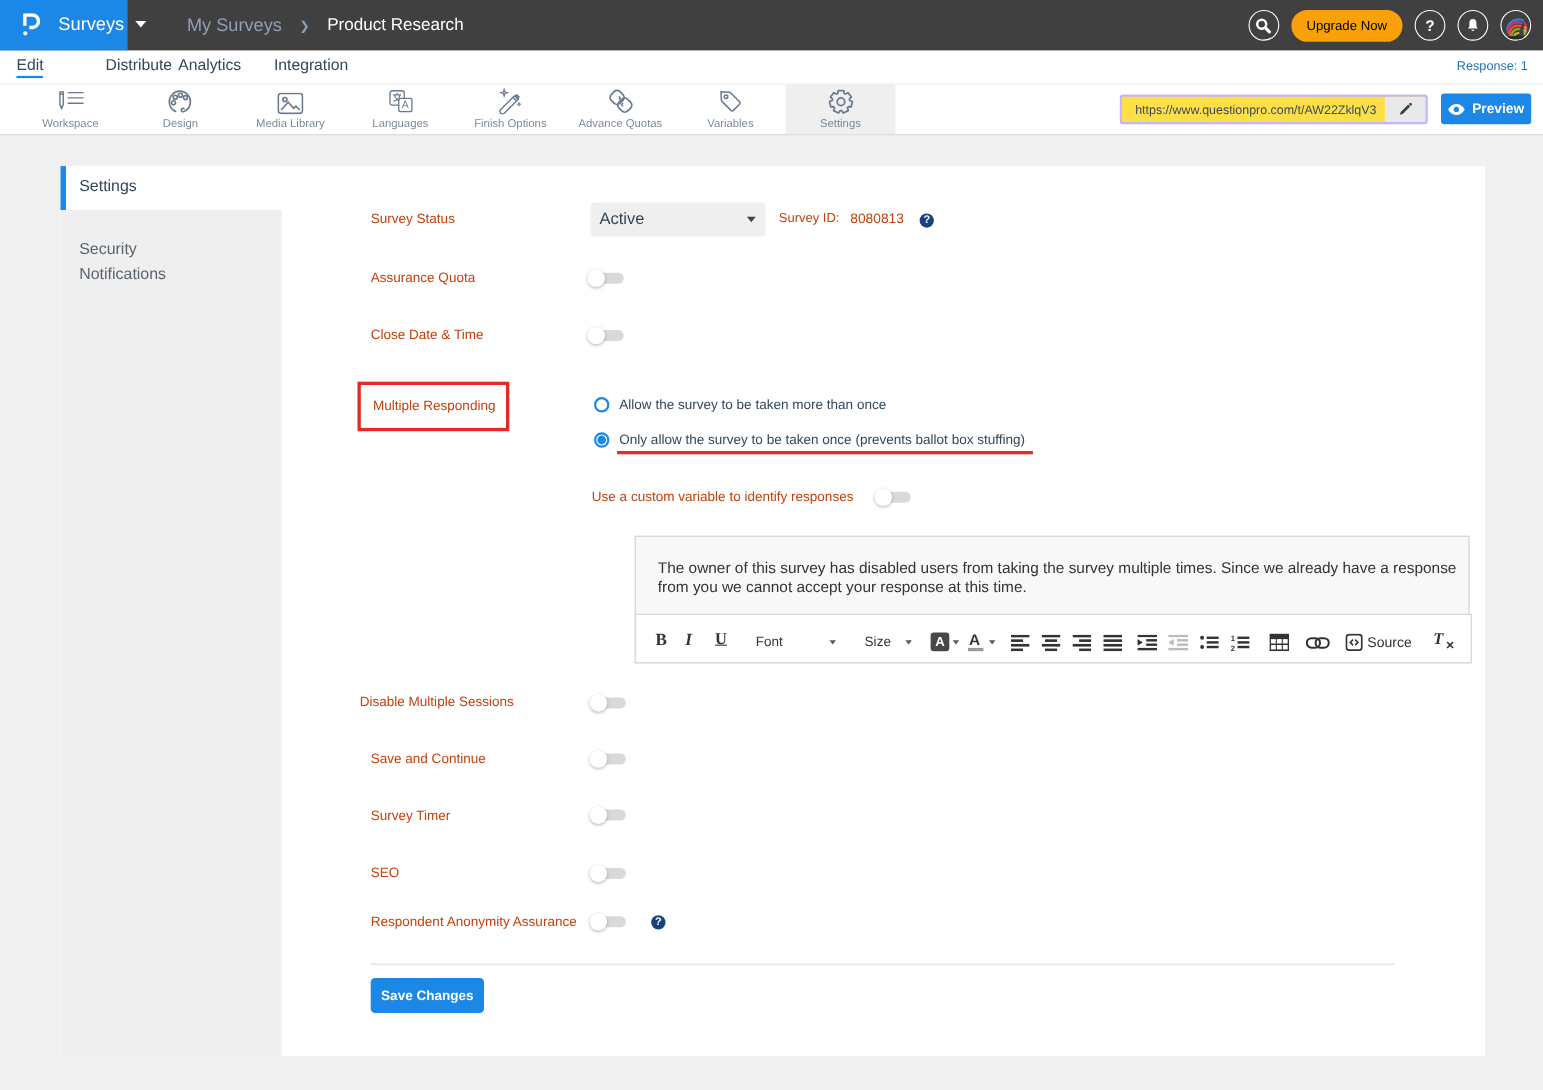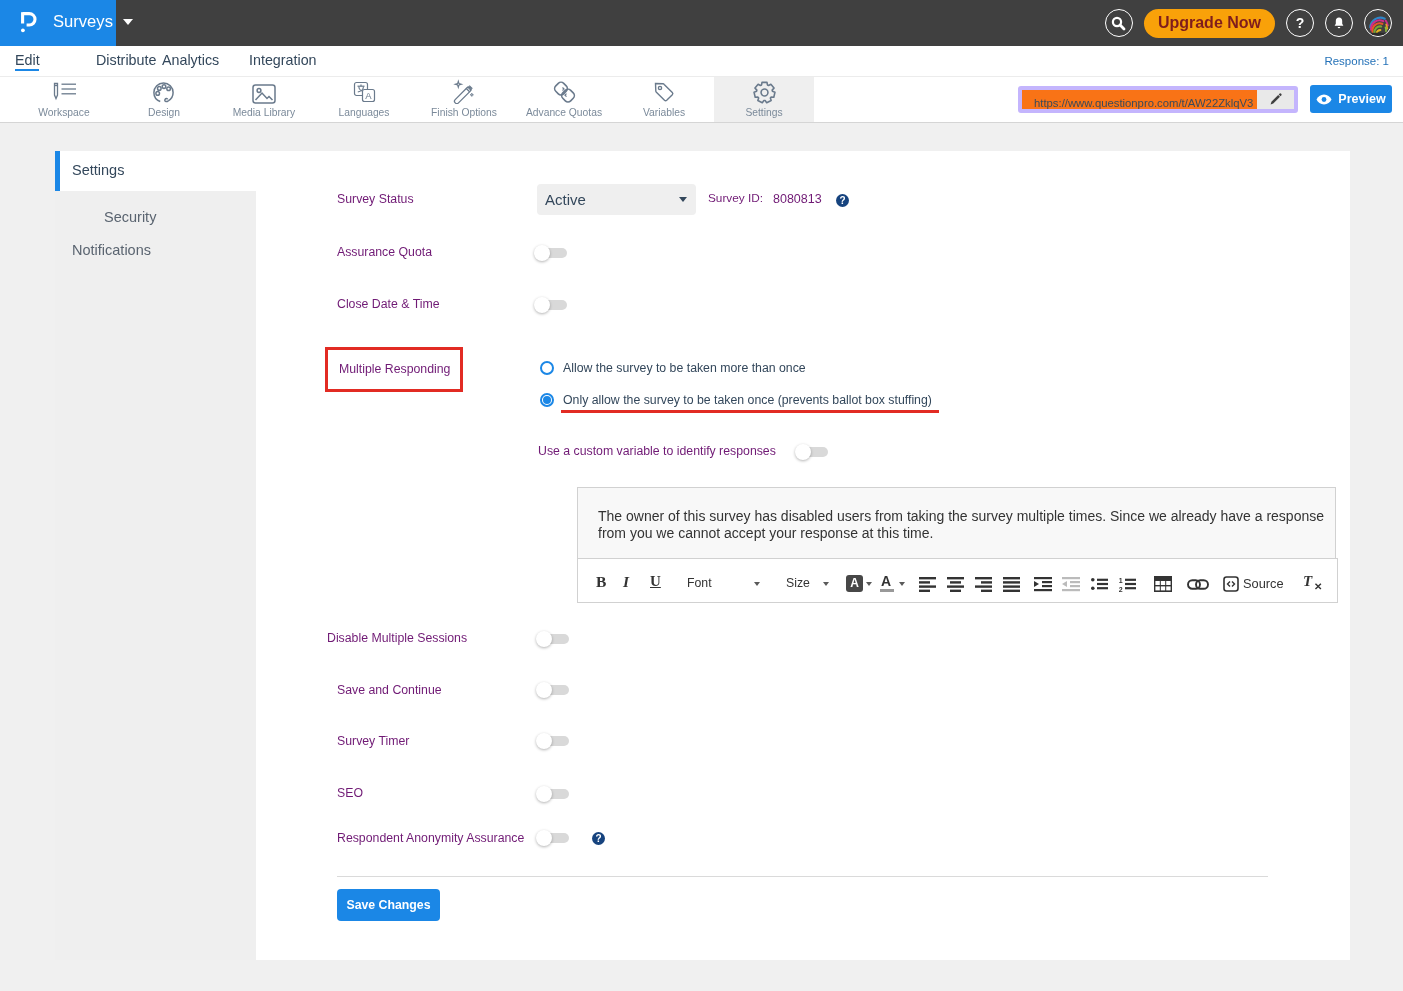--- a/index.html
+++ b/index.html
@@ -10,48 +10,48 @@
 .logo { position:absolute; left:0; top:0; width:116px; height:46px; background:#1b87e6; }
 .logo svg.pmark { position:absolute; left:21px; top:12px; }
 .logo .lname { position:absolute; left:53px; top:12px; color:#fff; font-size:16.6px; }
 .logo .caret { position:absolute; left:123px; top:19px; width:0; height:0; border-left:5.5px solid transparent; border-right:5.5px solid transparent; border-top:6.5px solid #fff; }
 .crumb { position:absolute; left:170px; top:0; height:46px; display:flex; align-items:center; }
 .crumb .c1 { color:#8fa0b5; font-size:16.5px; }
 .crumb .sep { color:#8fa0b5; font-size:11px; margin:0 16px; }
 .crumb .c2 { color:#fff; font-size:15.5px; }
 .topicons { position:absolute; right:11px; top:0; height:46px; display:flex; align-items:center; gap:11px; }
 .cicon { width:28px; height:28px; border-radius:50%; border:1.5px solid #fff; display:flex; align-items:center; justify-content:center; color:#fff; flex:none; }
-.upgrade { height:29px; border-radius:15px; background:#f9a109; color:#7f1d1d; font-weight:bold; font-size:16px; padding:0 14px; display:flex; align-items:center; flex:none; }
+.upgrade { height:29px; border-radius:15px; background:#f9a109; color:#000000; font-weight:normal; font-size:12px; padding:0 14px; display:flex; align-items:center; flex:none; }
 
 
 .menurow { position:relative; height:31px; background:#fff; border-bottom:1px solid #ececec; }
 .menurow .item { position:absolute; top:6px; font-size:14.3px; color:#33475b; }
 .menurow .resp { position:absolute; right:14px; top:9px; font-size:11.5px; color:#2572b8; }
 .edit-under { position:absolute; left:15px; top:22.5px; width:24px; height:2.5px; background:#1b87e6; }
 
 
 .toolbar { position:relative; height:46px; background:#fff; border-bottom:1px solid #d5d5d5; }
 .tab { position:absolute; top:0; width:100px; height:45px; text-align:center; }
 .tab.active { background:#efefef; }
 .tab .ticon { height:27px; display:flex; align-items:flex-end; justify-content:center; }
 .tab .tlabel { font-size:10.3px; color:#7b8a9a; margin-top:3px; }
-.urlbox { position:absolute; left:1018px; top:9px; width:280px; height:27px; background:#f97316; border:4px solid #c4b5fd; border-radius:3px; overflow:hidden; }
+.urlbox { position:absolute; left:1018px; top:9px; width:280px; height:27px; background:#fde047; border:2px solid #c4b5fd; border-radius:3px; overflow:hidden; }
 .urlbox .utext { position:absolute; left:12px; top:7px; font-size:11.3px; color:#3c4a59; white-space:nowrap; }
 .urlbox .pedit { position:absolute; right:0; top:0; width:37px; height:100%; background:#e9e9e9; display:flex; align-items:center; justify-content:center; }
 .previewbtn { position:absolute; left:1310px; top:8px; width:82px; height:28px; background:#1b87e6; border-radius:3px; color:#fff; font-size:12.5px; font-weight:bold; display:flex; align-items:center; justify-content:center; gap:6px; }
 
 
 .card { position:absolute; left:55px; top:151px; width:1295px; height:809px; background:#fff; }
 .side-active { position:absolute; left:0; top:0; width:201px; height:40px; background:#fff; border-left:5px solid #1b87e6; }
 .side-active .t { position:absolute; left:12px; top:11px; font-size:14.5px; color:#33475b; }
 .side-rest { position:absolute; left:0; top:40px; width:201px; height:769px; background:#efefef; }
 .side-item { position:absolute; left:17px; font-size:14.5px; color:#5a6470; }
 
 
-.flabel { position:absolute; font-size:12.3px; line-height:15px; color:#701a75; }
+.flabel { position:absolute; font-size:12.3px; line-height:15px; color:#c2410c; }
 .toggle { position:absolute; width:31px; height:10px; background:#d9d9d9; border-radius:5px; }
 .toggle .knob { position:absolute; left:-2px; top:-3px; width:16px; height:16px; background:#fff; border-radius:50%; box-shadow:0 1px 3px rgba(0,0,0,0.3); }
 .dropdown { position:absolute; left:482px; top:33px; width:159px; height:31px; background:#efefef; border-radius:4px; }
 .dropdown .dtext { position:absolute; left:8px; top:7px; font-size:15px; color:#33475b; }
 .dropdown .dcaret { position:absolute; right:9px; top:13px; width:0; height:0; border-left:4.5px solid transparent; border-right:4.5px solid transparent; border-top:5.5px solid #33475b; }
 .helpq { position:absolute; width:13px; height:13px; border-radius:50%; background:#16437e; color:#fff; font-size:10px; font-weight:bold; text-align:center; line-height:13px; }
 .radio { position:absolute; width:14px; height:14px; border:2px solid #1b87e6; border-radius:50%; background:#fff; }
 .radio.sel::after { content:""; position:absolute; left:1px; top:1px; width:8px; height:8px; background:#1b87e6; border-radius:50%; }
 .redbox { position:absolute; left:270px; top:196px; width:138px; height:45px; border:3.5px solid #e22b23; }
 .redline { position:absolute; left:506px; top:259px; width:378px; height:3px; background:#e22b23; }
@@ -71,20 +71,25 @@
 <div class="topbar">
   <div class="logo">
     <svg class="pmark" width="16" height="21" viewBox="0 0 16 21">
       <path d="M1.6 1.6 L8.3 1.6 A 5.7 5.7 0 0 1 8.3 13 L5.6 13" fill="none" stroke="#fff" stroke-width="3.1"></path>
       <line x1="1.6" y1="0.2" x2="1.6" y2="11.5" stroke="#fff" stroke-width="3.1"></line>
       <circle cx="1.9" cy="18.3" r="1.9" fill="#fff"></circle>
     </svg>
     <span class="lname">Surveys</span>
     <span class="caret"></span>
   </div>
+  <div class="crumb">
+      <span class="c1">My Surveys</span>
+      <span class="sep">❯</span>
+      <span class="c2">Product Research</span>
+    </div>
   <div class="topicons">
     <div class="cicon">
         <svg width="15" height="15" viewBox="0 0 15 15">
           <circle cx="6" cy="6" r="4.1" fill="none" stroke="#fff" stroke-width="2.2"></circle>
           <line x1="9.1" y1="9.1" x2="13" y2="13" stroke="#fff" stroke-width="2.8" stroke-linecap="round"></line>
         </svg>
       </div>
     <div class="upgrade">Upgrade Now</div>
     <div class="cicon" style="font-weight:bold; font-size:14px;">?</div>
     <div class="cicon">
@@ -241,21 +246,21 @@
         <path d="M8 0.5 C4.5 0.5 1.8 2.8 0.5 5.5 C1.8 8.2 4.5 10.5 8 10.5 C11.5 10.5 14.2 8.2 15.5 5.5 C14.2 2.8 11.5 0.5 8 0.5 Z" fill="#fff"></path>
         <circle cx="8" cy="5.5" r="2.4" fill="#1b87e6"></circle>
       </svg>Preview</div>
 </div>
 
 <div class="card">
   <div class="side-active">
       <div class="t">Settings</div>
     </div>
   <div class="side-rest"></div>
-  <div class="side-item" style="top:58px;margin-left:32px;">Security</div>
+  <div class="side-item" style="top:68px;">Security</div>
   <div class="side-item" style="top:91px;">Notifications</div>
 
   <div class="flabel" style="left:282px; top:41px;">Survey Status</div>
   <div class="dropdown">
       <span class="dtext">Active</span>
       <span class="dcaret"></span>
     </div>
   <div class="flabel" style="left:653px; top:40px; font-size:11.8px;">Survey ID:</div>
   <div class="flabel" style="left:718px; top:41px; font-size:12.5px;">8080813</div>
   <div class="helpq" style="left:781px; top:43px;">?</div>

